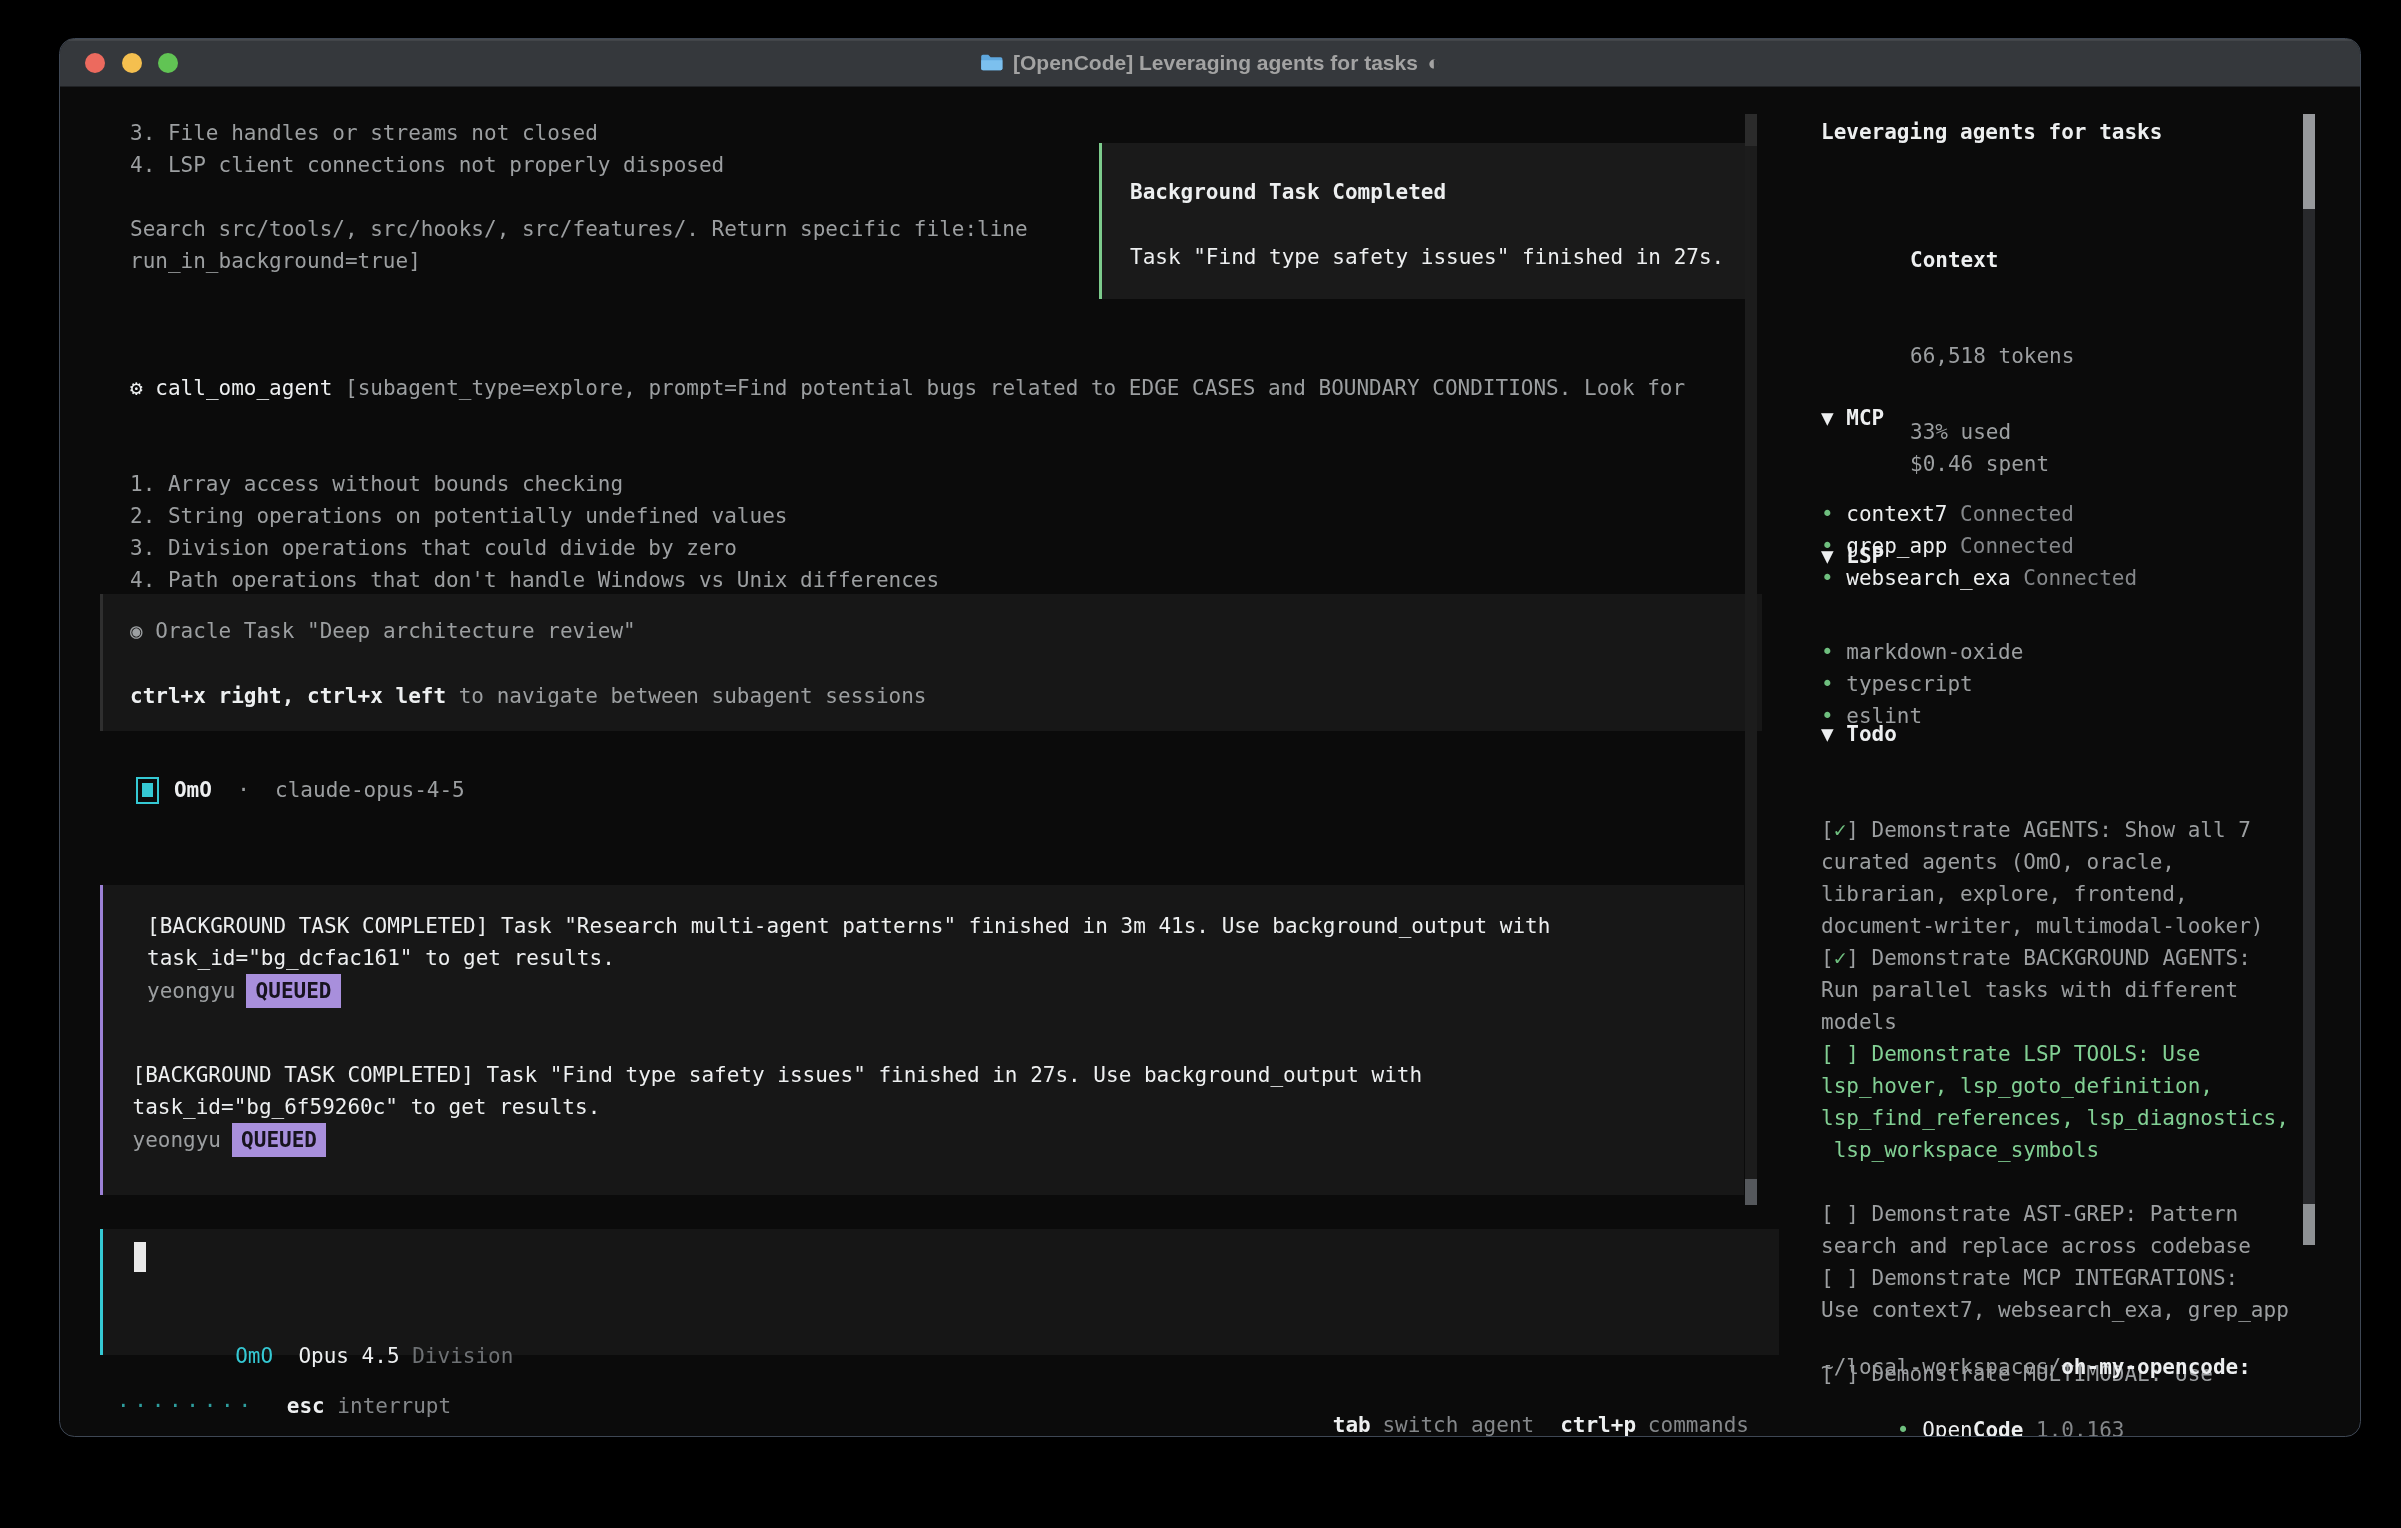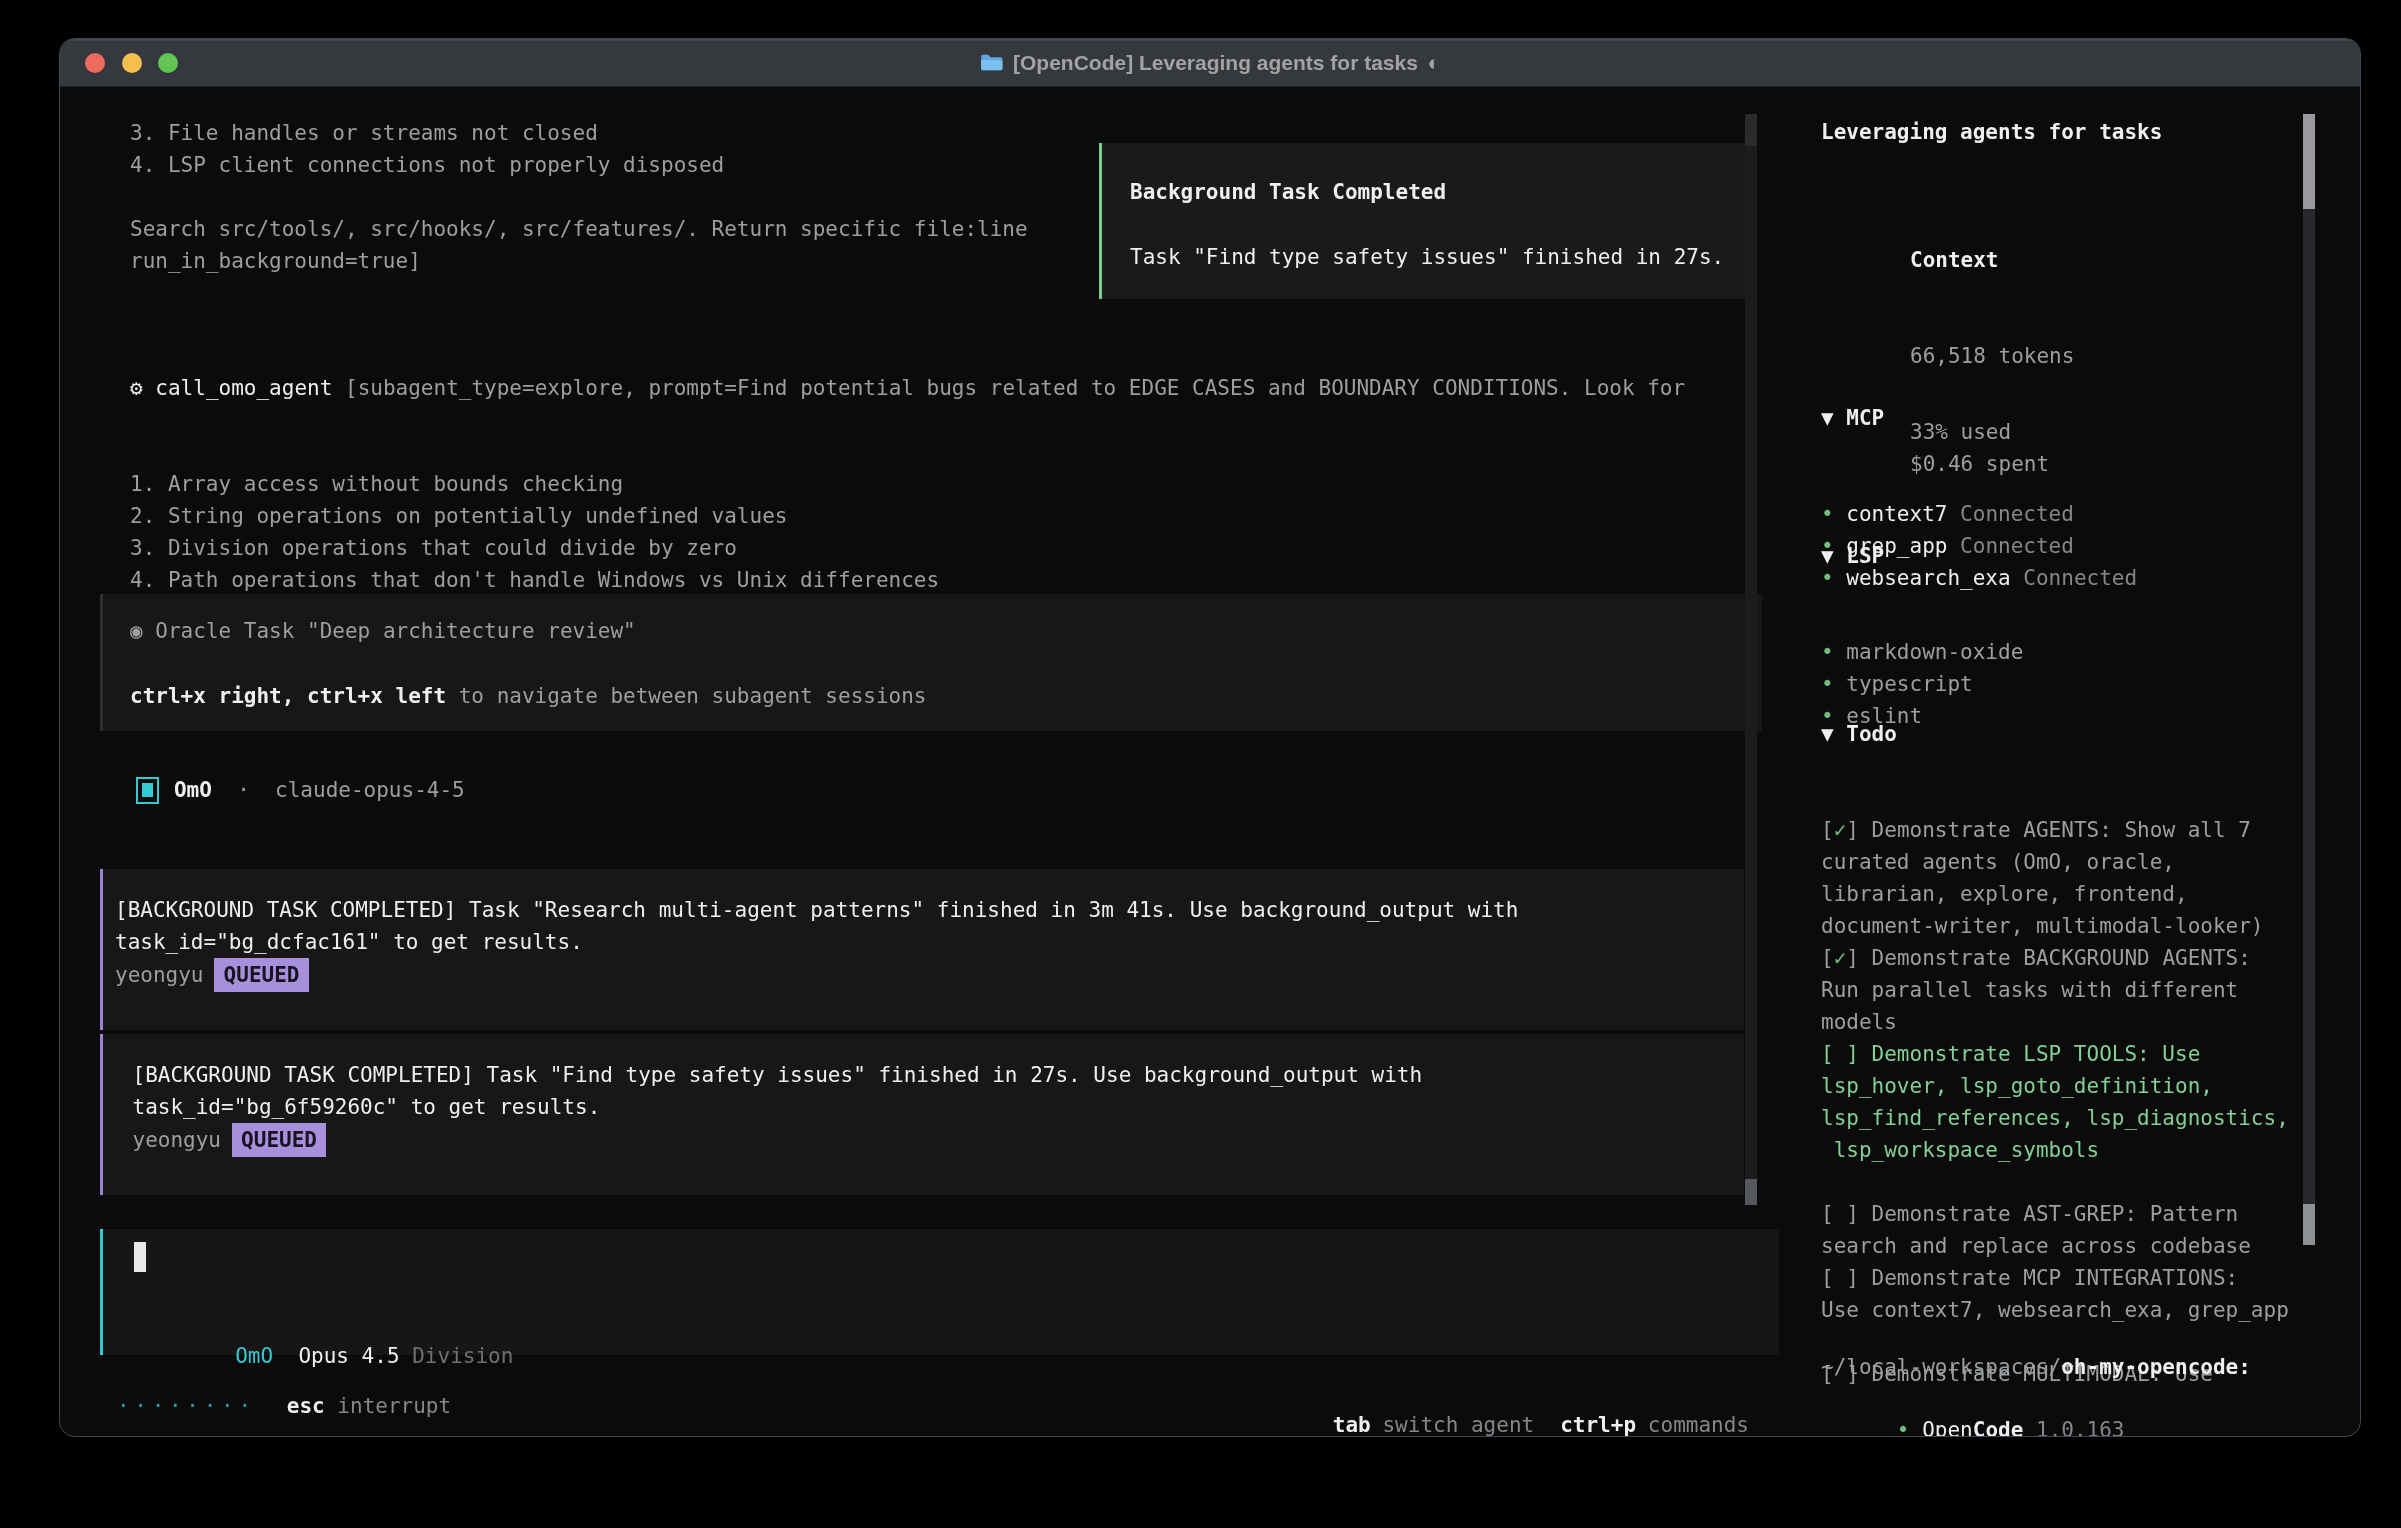--- a/index.html
+++ b/index.html
@@ -85,21 +85,21 @@
 
     <div class="abs mono" style="left:76px;top:685px;height:32px;display:flex;align-items:center;">
       <span class="agent-icon"><span></span></span>
       <span class="white b">OmO</span>
       <span class="gray">&nbsp;&nbsp;</span>
       <span class="gray">·</span>
       <span class="gray">&nbsp;&nbsp;</span>
       <span class="gray">claude-opus-4-5</span>
     </div>
 
-    <div class="box" style="left:40px;top:780px;width:1644px;height:161px;border-left:3.5px solid var(--purple);padding:25px 0 0 12px;">
+    <div class="box" style="left:40px;top:796px;width:1644px;height:161px;border-left:3.5px solid var(--purple);padding:25px 0 0 44px;">
       <div class="mono white">[BACKGROUND TASK COMPLETED] Task "Research multi-agent patterns" finished in 3m 41s. Use background_output with</div>
       <div class="mono white">task_id="bg_dcfac161" to get results.</div>
       <div class="mono"><span class="gray">yeongyu</span><span class="badge mono">QUEUED</span></div>
     </div>
 
     <div class="box" style="left:40px;top:945px;width:1644px;height:161px;border-left:3.5px solid var(--purple);padding:25px 0 0 29.5px;">
       <div class="mono white">[BACKGROUND TASK COMPLETED] Task "Find type safety issues" finished in 27s. Use background_output with</div>
       <div class="mono white">task_id="bg_6f59260c" to get results.</div>
       <div class="mono"><span class="gray">yeongyu</span><span class="badge mono">QUEUED</span></div>
     </div>

